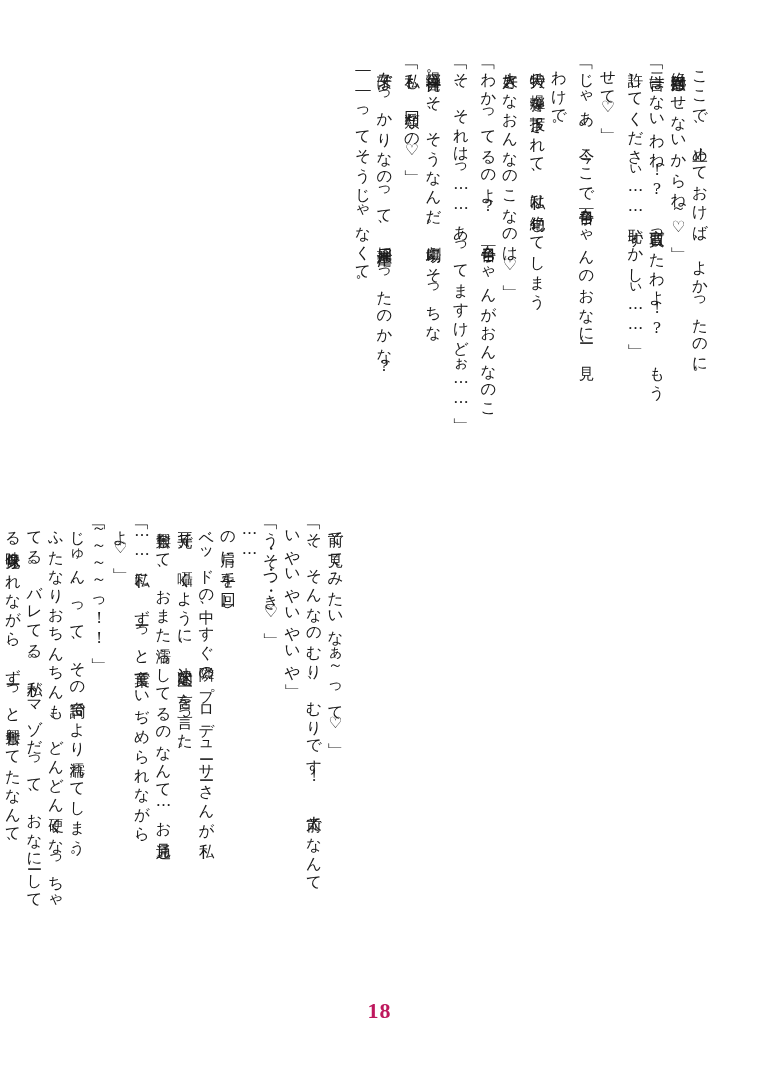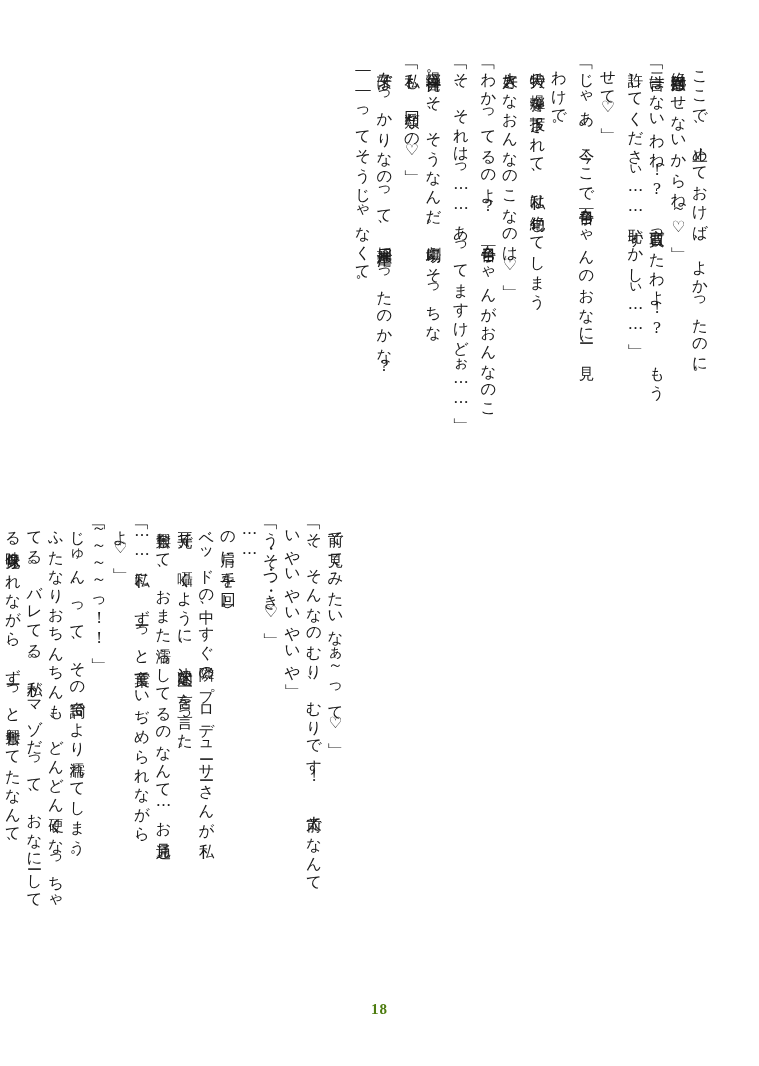--- a/index.html
+++ b/index.html
@@ -70,27 +70,27 @@
     height: 470px;
   }
   #block-right .vline {
     height: 930px;
   }
 
   #page-number {
     position: absolute;
     left: 0;
     right: 0;
-    bottom: 48px;
+    bottom: 42px;
     text-align: center;
-    font-size: 15px;
+    font-size: 22px;
     font-weight: bold;
     font-family: "Liberation Serif", serif;
     letter-spacing: 1px;
-    color: #4d7c0f;
+    color: #be185d;
   }
 </style>
 </head>
 <body>
 
 <div id="page">
 
   <div id="text-area">
 
     <div class="column-block" id="block-right">

